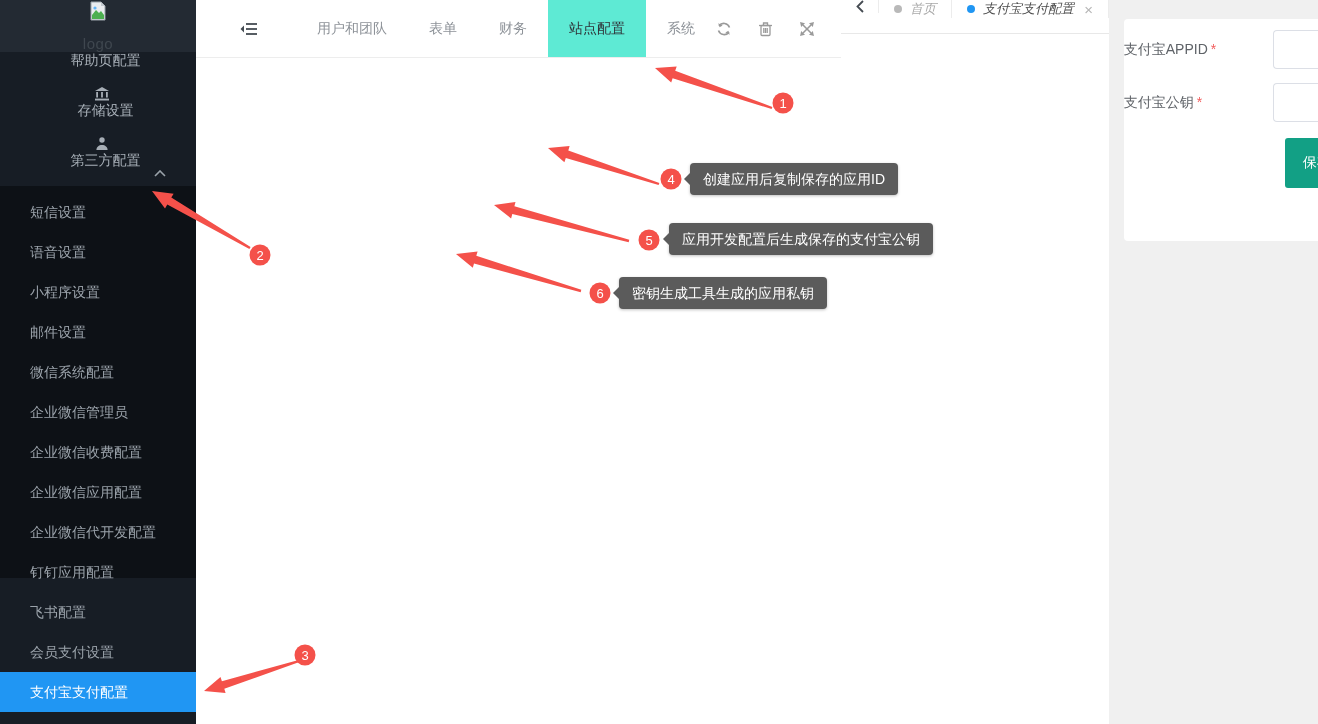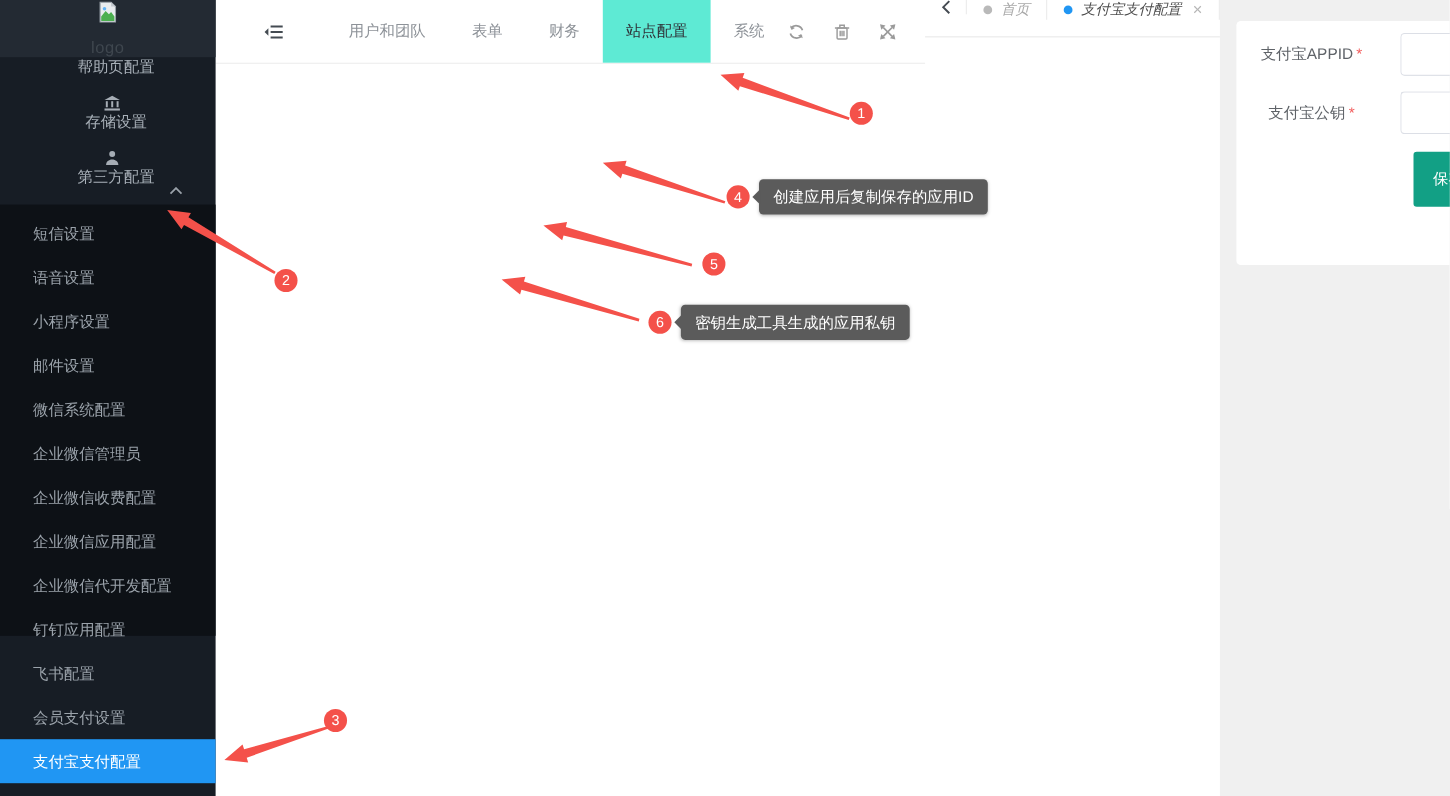--- a/index.html
+++ b/index.html
@@ -40,21 +40,21 @@
   .tab .dot{width:8px;height:8px;border-radius:50%;background:#b9b9b9;flex:none;}
   .tab.active .dot{background:var(--blue);}
   .tab{color:#a9a9a9;}
   .tab.active{color:#4d4d4d;}
   .tab-close{color:#b5b5b5;font-size:15px;margin-left:2px;line-height:1;}
 
   .content{flex:1;background:var(--content-bg);position:relative;}
   .card{position:absolute;left:15px;top:19px;right:0;height:222px;background:#fff;border-radius:4px 0 0 4px;}
   .form{padding-top:11px;}
   .frow{display:flex;margin-bottom:14px;}
-  .flabel{width:149px;flex:none;text-align:center;padding-right:12px;line-height:39px;font-size:14px;color:#5f6368;white-space:nowrap;}
+  .flabel{width:149px;flex:none;text-align:left;padding-right:12px;line-height:39px;font-size:14px;color:#5f6368;white-space:nowrap;}
   .req{color:#f25c5c;margin-left:3px;}
   .finput{flex:1;height:39px;border:1px solid #dcdfe6;border-radius:4px 0 0 4px;border-right:none;padding:0 12px;font-size:14px;color:#333;outline:none;background:#fff;}
   .btnrow{margin-left:161px;margin-top:16px;}
   .save-btn{width:64px;height:50px;background:var(--teal);color:#fff;border:none;border-radius:3px;font-size:14px;cursor:pointer;font-family:inherit;}
 
   
   .overlay{position:absolute;inset:0;z-index:20;pointer-events:none;}
   .overlay svg{position:absolute;inset:0;}
   .badge{position:absolute;width:21px;height:21px;border-radius:50%;background:var(--red);color:#fff;font-size:13px;
     display:flex;align-items:center;justify-content:center;transform:translate(-50%,-50%);}
@@ -237,14 +237,15 @@
       <polygon points="629.3,239.8 514.4,206.3 515.5,201.9 494.0,205.0 511.1,218.4 512.3,214.0 628.7,242.2" fill="#f4514a"></polygon>
       <polygon points="581.3,289.8 476.3,255.8 477.6,251.5 456.0,254.0 472.8,267.8 474.0,263.5 580.7,292.2" fill="#f4514a"></polygon>
     </svg>
 <div class="badge" style="left: 783px; top: 103px;">1</div>
     <div class="badge" style="left: 260px; top: 255px;">2</div>
     <div class="badge" style="left: 305px; top: 655px;">3</div>
     <div class="badge" style="left: 671px; top: 179px;">4</div>
     <div class="badge" style="left: 649px; top: 240px;">5</div>
     <div class="badge" style="left: 600px; top: 293px;">6</div>
     <div class="anno-tip" style="left: 690px; top: 163px;">创建应用后复制保存的应用ID</div>
+    <div class="anno-tip" style="left: 669px; top: 223px;">应用开发配置后生成保存的支付宝公钥</div>
     <div class="anno-tip" style="left: 619px; top: 277px;">密钥生成工具生成的应用私钥</div>
   </div>
 
 </body></html>

